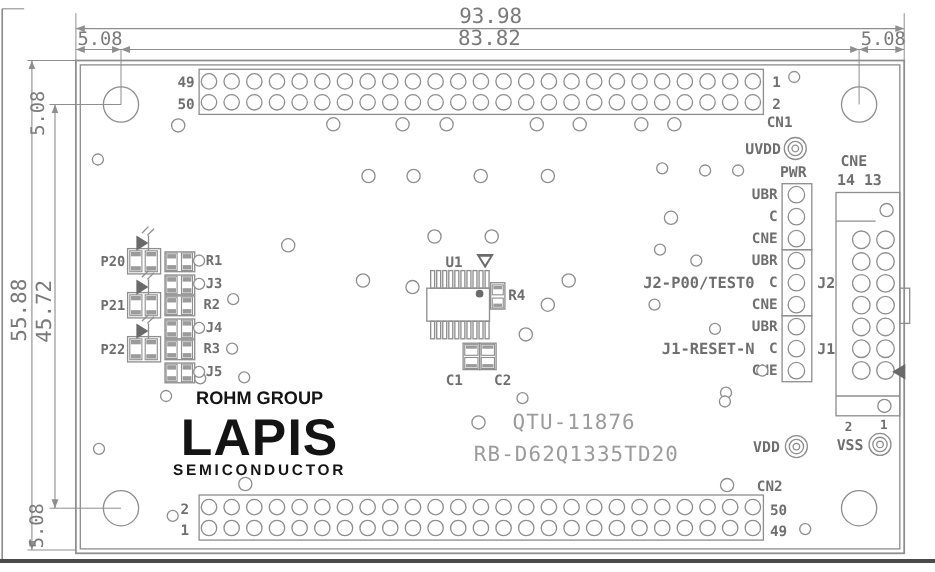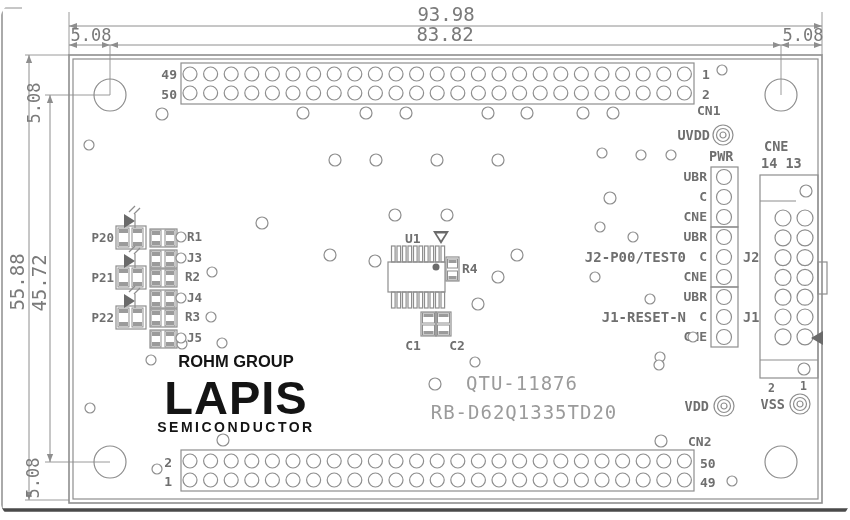--- a/index.html
+++ b/index.html
@@ -1,17 +1,17 @@
 <!DOCTYPE html>
 <html style="--line: #8e8e8e; --dim: #7a7a7a; --silk: #6f6f6f; --logo: #141414; --bg: #ffffff;"><head>
 <meta charset="utf-8">
 <style>
   html,body{margin:0;padding:0;background:#fff;}
   .stage{position:relative;width:850px;height:520px;background:var(--bg,#fff);overflow:hidden;
-         font-family:"DejaVu Sans Mono",monospace;border-radius:21px;}
+         font-family:"DejaVu Sans Mono",monospace;}
   svg text{font-family:"DejaVu Sans Mono",monospace;}
   .ln{stroke:var(--line,#8e8e8e);fill:none;stroke-width:1.2;}
   .ln2{stroke:var(--line,#8e8e8e);fill:none;stroke-width:1.6;}
   .ext{stroke:var(--line,#8e8e8e);fill:none;stroke-width:0.9;}
   .dimln{stroke:var(--line,#8e8e8e);fill:none;stroke-width:1;}
   .dimtxt{fill:var(--dim,#7a7a7a);font-size:19px;}
   .dimtxt.sm{font-size:17px;}
   .silk{fill:var(--silk,#6f6f6f);font-weight:bold;font-size:13px;}
   .silk.big{font-size:13.5px;}
   .silk.sig{font-size:14px;}

